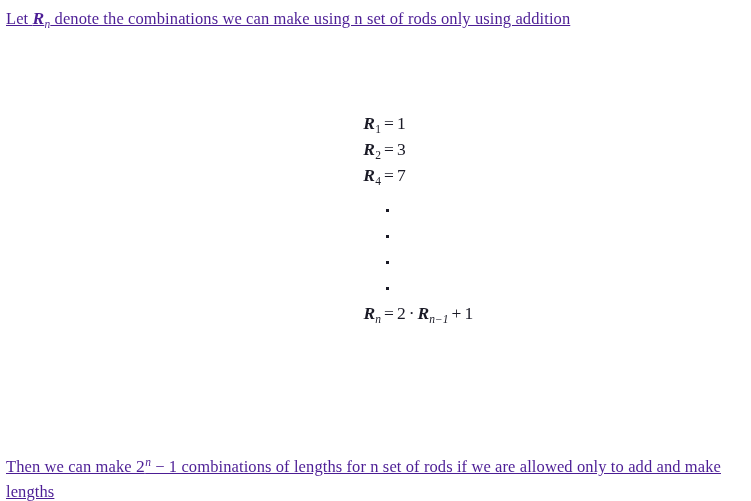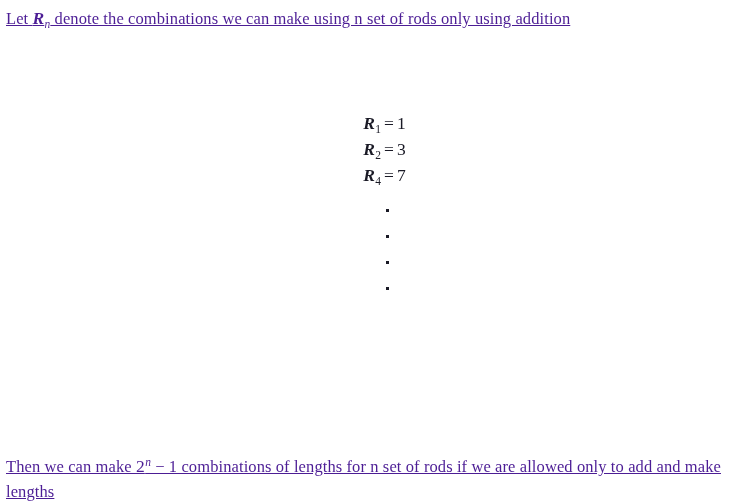--- a/index.html
+++ b/index.html
@@ -157,20 +157,23 @@
       <span class="lhs"><span class="mvar">R</span><span class="msub-num">4</span></span><span class="mop">=</span><span class="mnum">7</span>
     </div>
 
     <div class="dots-col">
       <div class="dot-row"><span class="dot"></span></div>
       <div class="dot-row"><span class="dot"></span></div>
       <div class="dot-row"><span class="dot"></span></div>
       <div class="dot-row"><span class="dot"></span></div>
     </div>
 
+    <div class="eq-line" id="eq-recurrence">
+      <span class="lhs"><span class="mvar">R</span><span class="msub">n</span></span><span class="mop">=</span><span class="mnum">2</span><span class="mop">·</span><span class="mvar">R</span><span class="msub">n−1</span><span class="mop">+</span><span class="mnum">1</span>
+    </div>
 
 
   </div>
 
   <div class="prose prose-wrap" id="conclusion-par">
     <span>Then we can make </span><span class="inline-pow">2</span><span class="msup">n</span><span> − 1 combinations of lengths for n set of rods if we are allowed only to add and make lengths</span>
   </div>
 
 </div>
 

